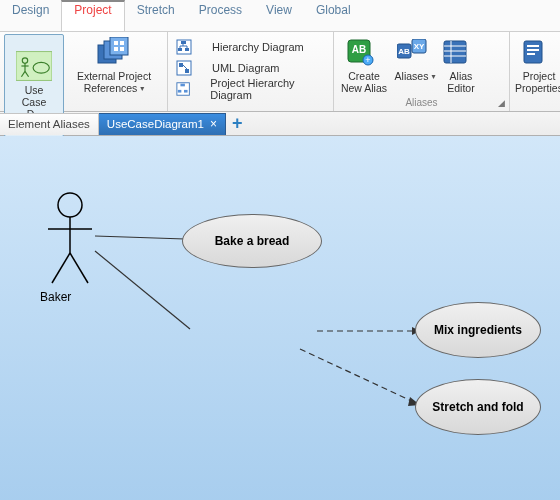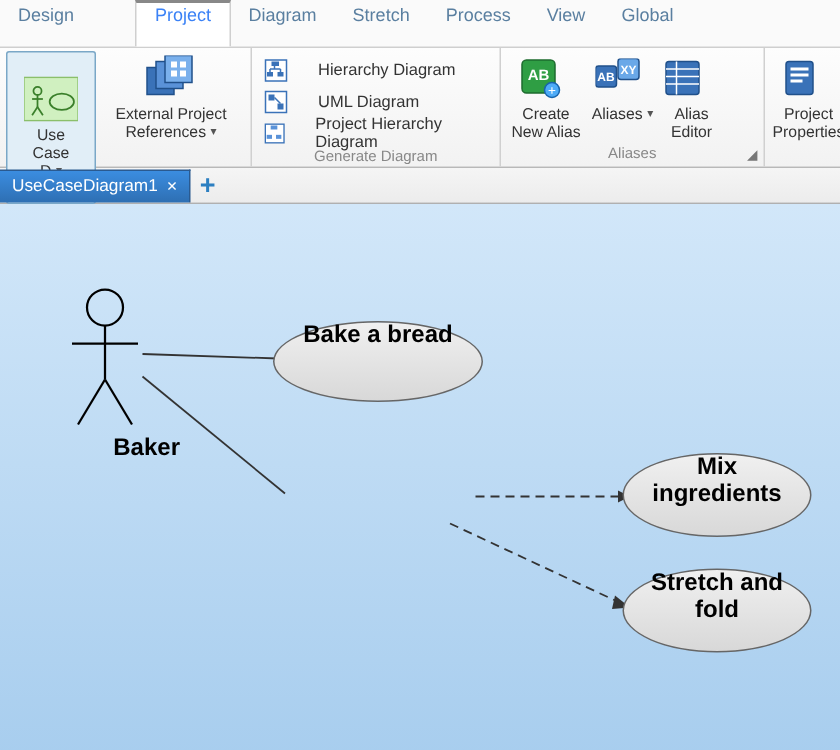--- a/index.html
+++ b/index.html
@@ -1,21 +1,21 @@
 <!DOCTYPE html>
 <html><head>
 <meta charset="utf-8">
 <style>
   * { box-sizing: border-box; margin: 0; padding: 0; font-family: "Segoe UI", Tahoma, sans-serif; }
   body { width: 560px; height: 500px; overflow: hidden; background: #fff; font-size: 12px; color: #444; }
 
   
   .menu-bar { display: flex; height: 32px; border-bottom: 1px solid #cfcfcf; background: #fafafa; }
   .menu-item { padding: 3px 12px 2px; color: #5a7fa0; cursor: pointer; }
-  .menu-item.active { background: #fff; border-top: 2px solid #888; border-left: 1px solid #cfcfcf; border-right: 1px solid #cfcfcf; color: #3b82f6; padding-top: 1px; margin-left: 29px; }
+  .menu-item.active { background: #fff; border-top: 2px solid #888; border-left: 1px solid #cfcfcf; border-right: 1px solid #cfcfcf; color: #ef4444; padding-top: 1px; }
 
   
   .ribbon { display: flex; height: 80px; background: linear-gradient(#fdfdfd,#f2f2f2); border-bottom: 1px solid #b8b8b8; }
   .ribbon-group { display: flex; flex-direction: column; justify-content: space-between; border-right: 1px solid #d0d0d0; padding: 2px 4px 1px; }
   .ribbon-group-content { display: flex; align-items: flex-start; gap: 2px; flex: 1; }
   .ribbon-group-label { font-size: 10px; color: #888; text-align: center; padding-bottom: 2px; position: relative; }
   .ribbon-group-label .corner { position: absolute; right: 0; bottom: 2px; font-size: 9px; color: #777; }
 
   .big-button { display: flex; flex-direction: column; align-items: center; width: 60px; padding: 2px; cursor: pointer; }
   .big-button .icon-box { width: 36px; height: 32px; display: flex; align-items: center; margin-bottom: 2px; }
@@ -28,34 +28,33 @@
 
   
   .tab-strip { display: flex; align-items: center; height: 24px; background: linear-gradient(#f5f5f5,#ececec); border-bottom: 1px solid #b0b0b0; }
   .doc-tab { display: flex; align-items: center; height: 22px; padding: 0 8px; font-size: 11.5px; border-right: 1px solid #c5c5c5; border-top: 1px solid #c5c5c5; background: linear-gradient(#fefefe,#eee); cursor: pointer; gap: 6px; }
   .doc-tab.active { background: linear-gradient(#3b8de0,#2e6fb3); color: #fff; border-color: #2a5a90; }
   .doc-tab .close-x { font-size: 12px; }
   .add-tab { color: #2c7fc1; font-size: 18px; font-weight: bold; padding: 0 6px; cursor: pointer; }
 
   
   .canvas { position: relative; width: 560px; height: 374px; background: linear-gradient(180deg,#d2e7f9 0%, #a7cdee 100%); overflow: hidden; }
-  .actor { position: absolute; font-size: 16px; color: #000; font-weight: bold; text-align: right; }
-  .use-case { position: absolute; border: 1px solid #666; border-radius: 50%; background: linear-gradient(#f0f0f0,#d8d8d8); display: flex; justify-content: center; text-align: center; font-size: 16px; font-weight: bold; color: #000; padding: 0 6px; }
+  .actor { position: absolute; font-size: 12px; color: #000; font-weight: normal; text-align: left; }
+  .use-case { position: absolute; border: 1px solid #666; border-radius: 50%; background: linear-gradient(#f0f0f0,#d8d8d8); display: flex; align-items: center; justify-content: center; text-align: center; font-size: 12px; font-weight: bold; color: #000; padding: 0 6px; }
   .connector { position: absolute; pointer-events: none; }
 
   
   svg { display: block; }
 </style>
 </head>
 <body>
 
 <div class="menu-bar">
   <div class="menu-item">Design</div>
   <div class="menu-item active">Project</div>
-  <div class="menu-item">Diagram</div>
   <div class="menu-item">Stretch</div>
   <div class="menu-item">Process</div>
   <div class="menu-item">View</div>
   <div class="menu-item">Global</div>
 </div>
 
 <div class="ribbon">
 
   <div class="ribbon-group" style="width:168px;">
     <div class="ribbon-group-content">
@@ -120,21 +119,20 @@
           <svg width="16" height="16" viewBox="0 0 16 16">
               <rect x="1" y="1" width="14" height="14" fill="#fff" stroke="#3a72b8"></rect>
               <rect x="5" y="2" width="5" height="3" fill="#5a92d8"></rect>
               <rect x="2" y="9" width="4" height="3" fill="#5a92d8"></rect>
               <rect x="9" y="9" width="4" height="3" fill="#5a92d8"></rect>
             </svg>
           <span>Project Hierarchy Diagram</span>
         </div>
       </div>
     </div>
-    <div class="ribbon-group-label">Generate Diagram</div>
   </div>
 
   <div class="ribbon-group" style="flex:1;">
     <div class="ribbon-group-content">
       <div class="big-button" style="width:52px;">
         <div class="icon-box">
           <svg width="28" height="28" viewBox="0 0 28 28">
               <rect x="2" y="2" width="22" height="22" rx="3" fill="#2f9e44" stroke="#1d6b2e"></rect>
               <text x="13" y="15" font-size="10" fill="#fff" text-anchor="middle" font-weight="bold">AB</text>
               <circle cx="22" cy="22" r="5" fill="#4dabf7" stroke="#1864ab"></circle>
@@ -182,20 +180,23 @@
             </svg>
         </div>
         <div class="label">Project Properties</div>
       </div>
     </div>
     <div class="ribbon-group-label"></div>
   </div>
 </div>
 
 <div class="tab-strip">
+  <div class="doc-tab">
+    <span>Element Aliases</span>
+  </div>
   <div class="doc-tab active">
     <span>UseCaseDiagram1</span>
     <span class="close-x">×</span>
   </div>
   <div class="add-tab">
     <span>+</span>
   </div>
 </div>
 
 <div class="canvas">

